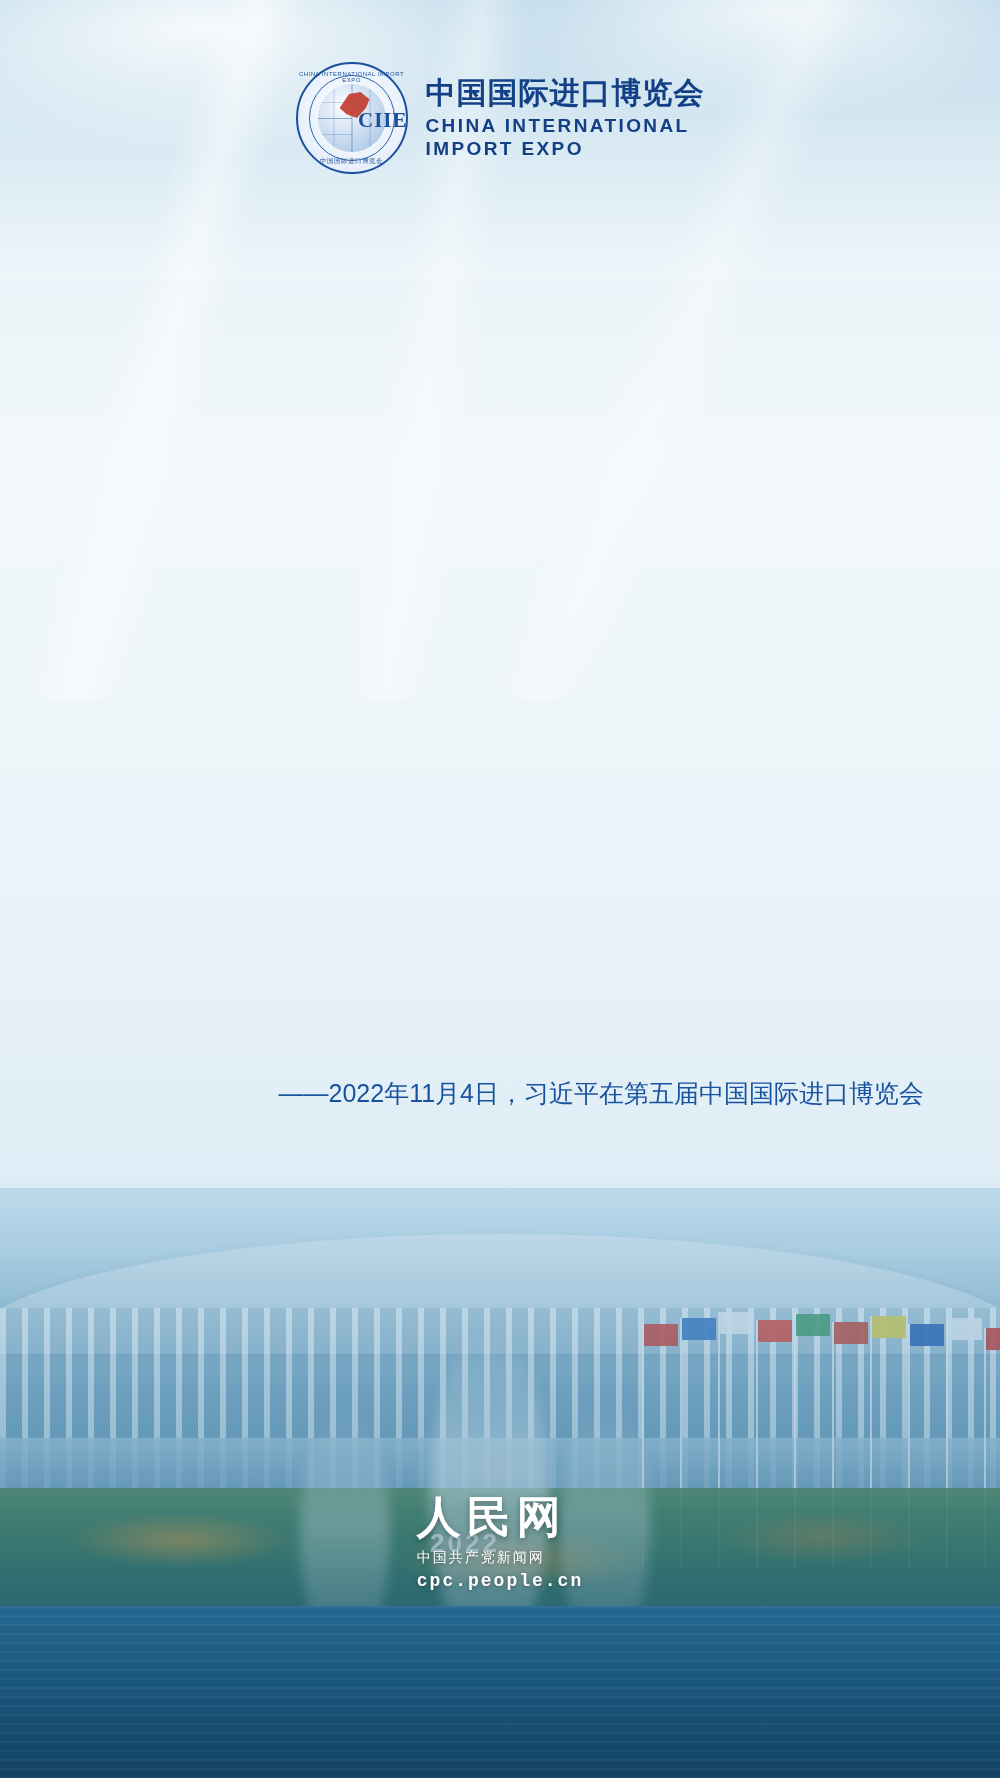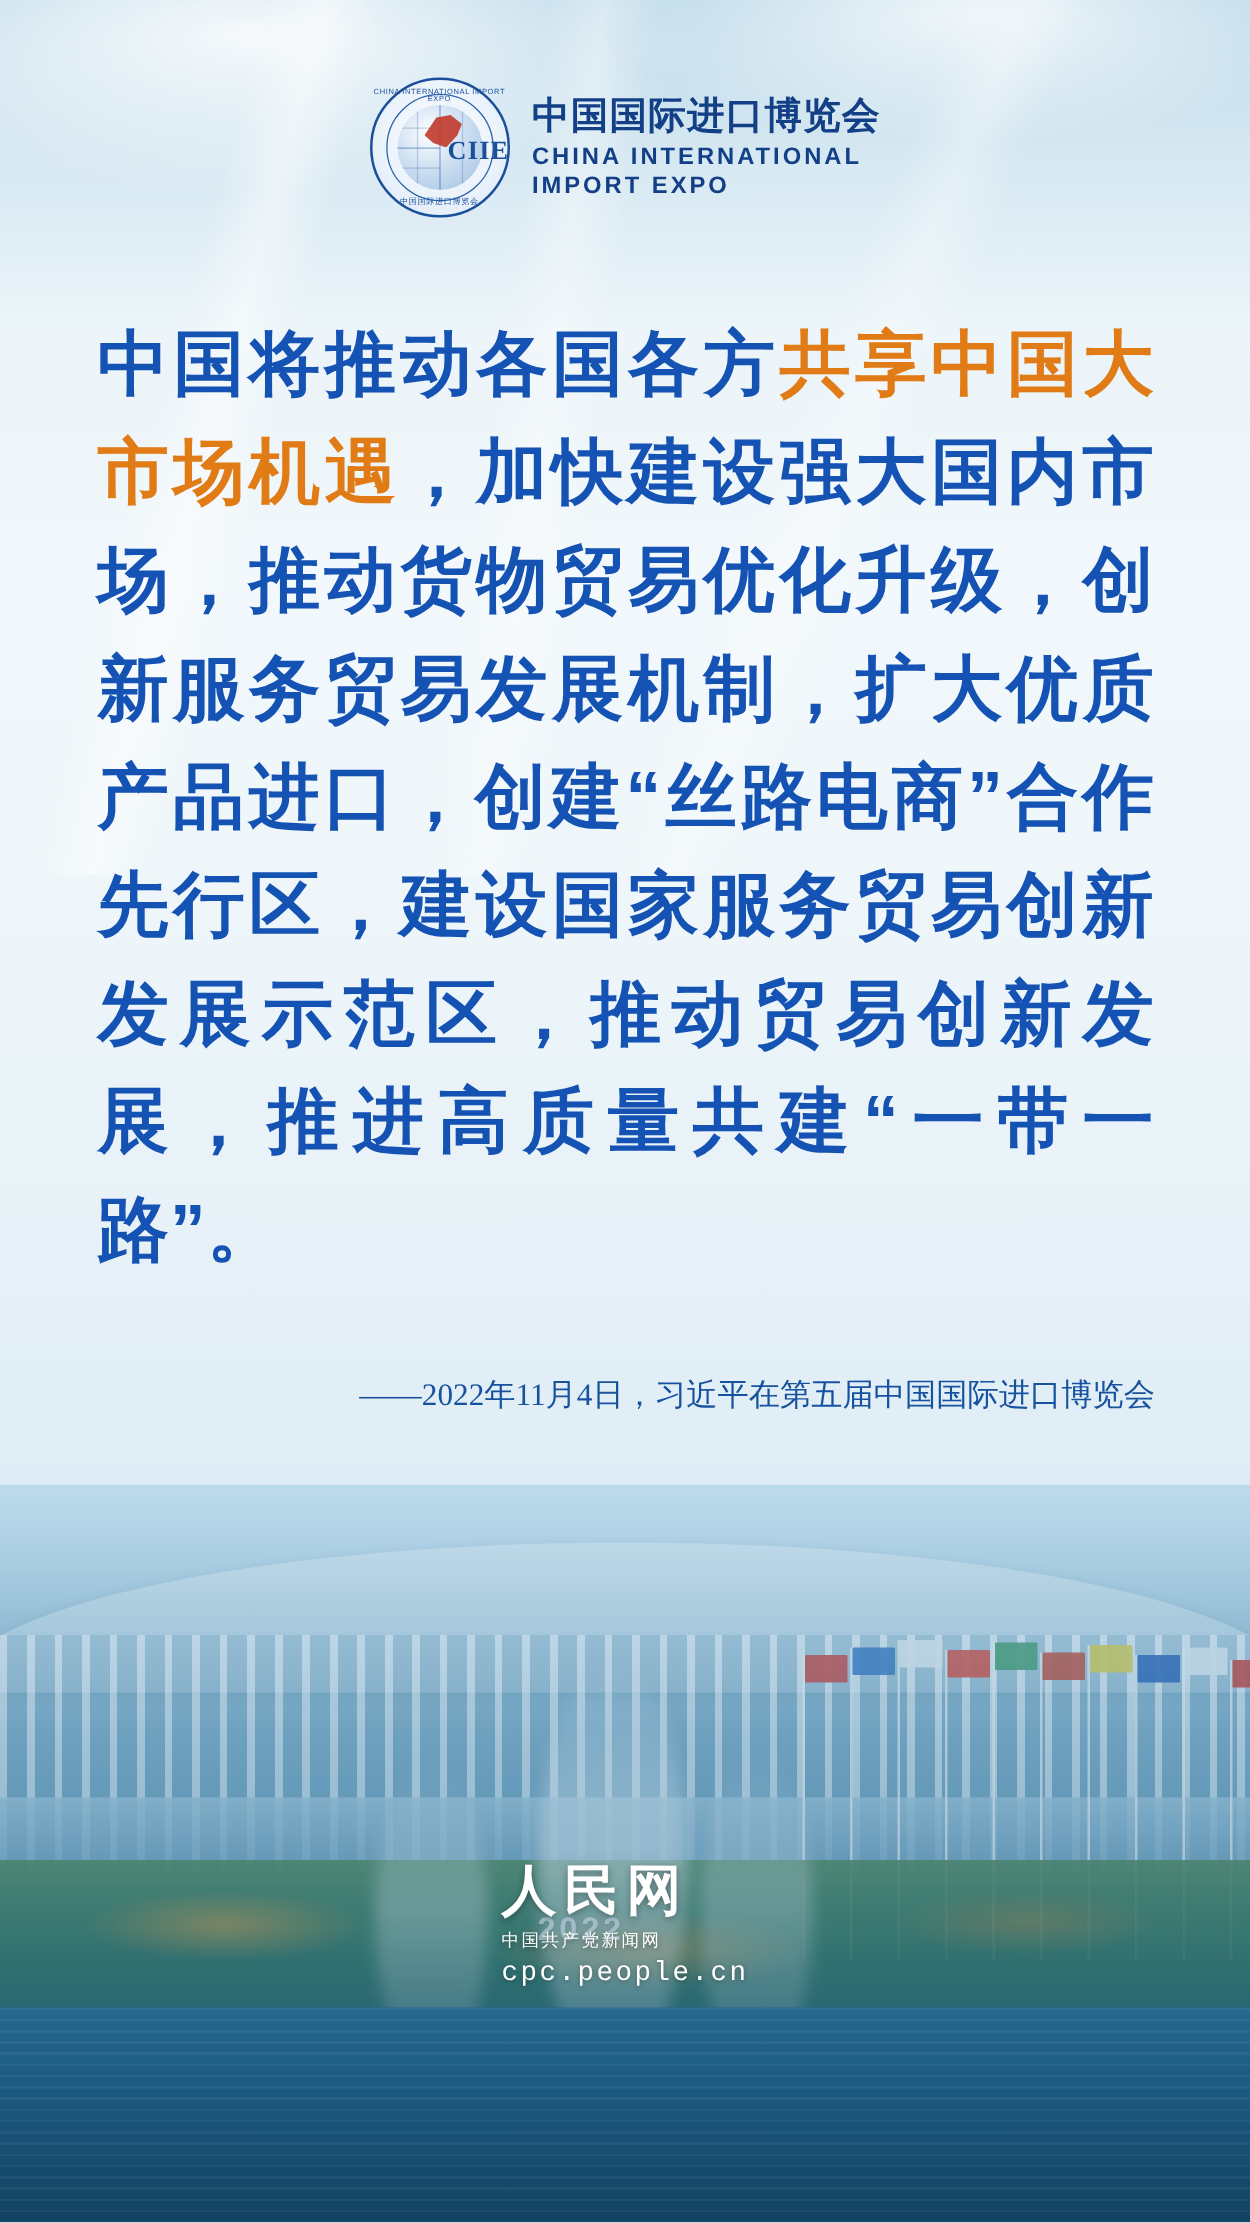--- a/index.html
+++ b/index.html
@@ -169,30 +169,29 @@
     color: #1452b4;
     text-align: justify;
     text-align-last: left;
     letter-spacing: 1px;
     font-family: "Liberation Sans", "DejaVu Sans", sans-serif;
   }
   .quote .hl { color: #e07b16; }
 
   .attribution {
     position: absolute;
-    top: 1096px;
+    top: 1072px;
     left: 78px;
     width: 846px;
     z-index: 5;
     text-align: right;
     color: #17529f;
     font-size: 25px;
     line-height: 1.7;
     font-weight: 500;
-    font-family: Liberation Serif, serif;
   }
 
   
   .photo {
     position: absolute;
     left: 0;
     bottom: 0;
     width: 1000px;
     height: 590px;
     overflow: hidden;
@@ -335,26 +334,27 @@
     font-family: "Liberation Serif", serif;
   }
   .brand-sub {
     font-size: 14px;
     color: #ffffff;
     letter-spacing: 2px;
     margin-top: 4px;
     text-shadow: 0 1px 4px rgba(0,0,0,.35);
   }
   .brand-url {
-    font-size: 22px;
+    font-size: 18px;
     color: #ffffff;
     letter-spacing: 2px;
     margin-top: 3px;
     font-family: "Liberation Mono", monospace;
     text-shadow: 0 1px 4px rgba(0,0,0,.35);
+    font-weight: bold;
   }
   .brand-right {
     position: relative;
     text-align: center;
     padding-left: 10px;
   }
   .brand-right .ring {
     position: absolute;
     left: 44px;
     top: 6px;
@@ -400,23 +400,20 @@
       <div class="arc-top">CHINA INTERNATIONAL IMPORT EXPO</div>
       <div class="arc-bottom">中国国际进口博览会</div>
     </div>
     <div class="logo-wordmark">
       <div class="logo-cn">中国国际进口博览会</div>
       <div class="logo-en1">CHINA INTERNATIONAL</div>
       <div class="logo-en2">IMPORT EXPO</div>
     </div>
   </div>
 
-  <div class="quote">
-    <span>中国将推动各国各方</span><span class="hl">共享中国大市场机遇</span><span>，加快建设强大国内市场，推动货物贸易优化升级，创新服务贸易发展机制，扩大优质产品进口，创建“丝路电商”合作先行区，建设国家服务贸易创新发展示范区，推动贸易创新发展，推进高质量共建“一带一路”。</span>
-  </div>
 
   <div class="attribution">
     <div>——2022年11月4日，习近平在第五届中国国际进口博览会</div>
   </div>
 
   <div class="photo">
     <div class="sky-haze"></div>
     <div class="roof"></div>
     <div class="colonnade"></div>
     <div class="building-band"></div>

